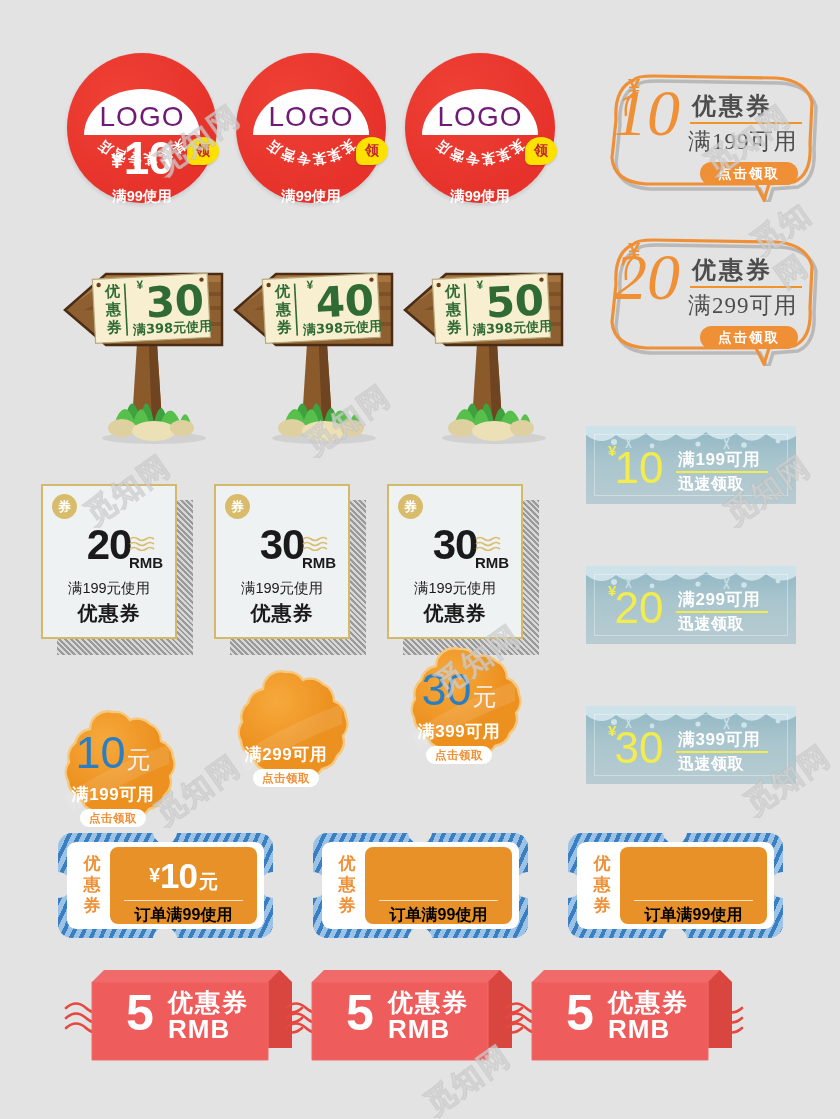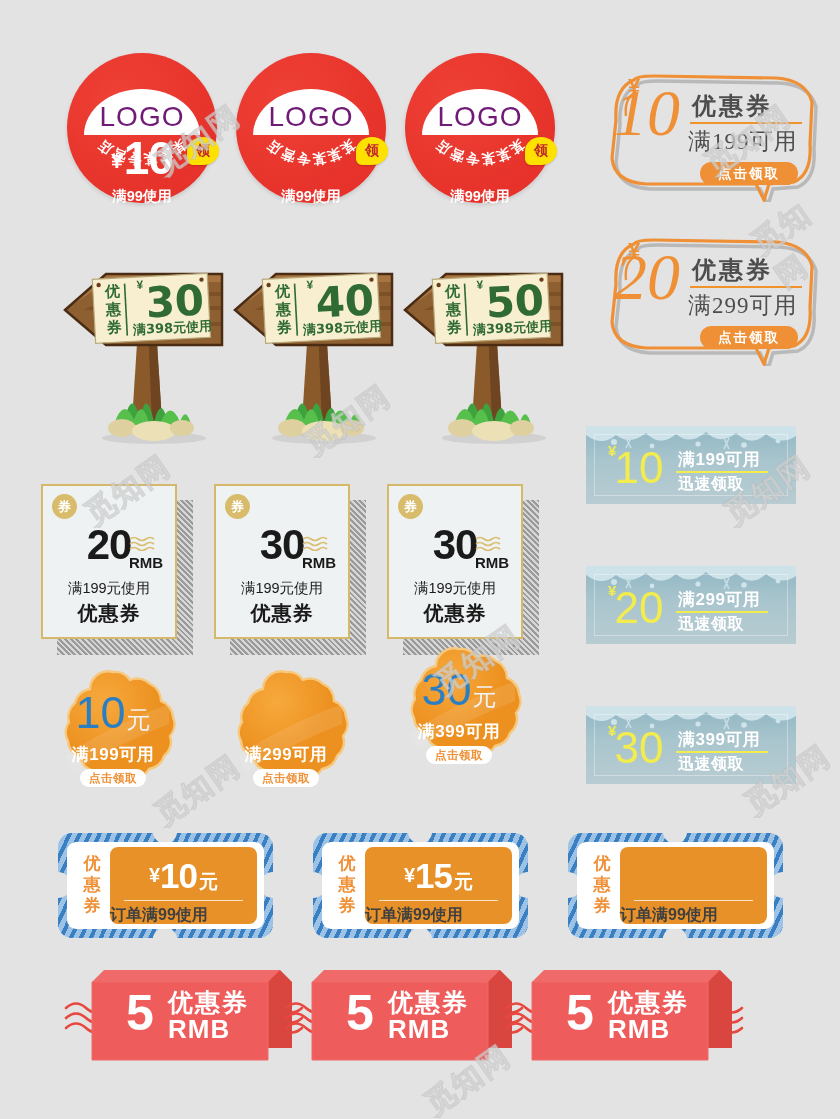--- a/index.html
+++ b/index.html
@@ -100,21 +100,21 @@
   .ticket .notchB{position:absolute;width:24px;height:11px;background:#e3e3e3;left:95px;bottom:-1px;border-radius:14px 14px 0 0;}
   .ticket .white{position:absolute;left:9px;top:9px;right:9px;bottom:9px;background:#fff;border-radius:9px;}
   .ticket .vlabel{position:absolute;left:22px;top:20px;width:24px;font-size:17px;color:#ef9036;
     font-weight:bold;line-height:21px;text-align:center;}
   .ticket .orange{position:absolute;left:52px;top:14px;right:16px;bottom:14px;background:#e79128;border-radius:8px;}
   .ticket .price{position:absolute;left:0;top:11px;width:100%;text-align:center;color:#fff;line-height:1;}
   .ticket .price .y{font-size:20px;font-weight:bold;vertical-align:super;}
   .ticket .price .n{font-size:35px;font-weight:bold;letter-spacing:-1px;}
   .ticket .price .u{font-size:19px;font-weight:bold;margin-left:2px;}
   .ticket .rule{position:absolute;left:14px;top:53px;right:14px;height:1px;background:rgba(255,255,255,.75);}
-  .ticket .cond{position:absolute;left:0;top:58px;width:100%;text-align:left;color:#404040;font-size:16px;font-weight:bold;}
+  .ticket .cond{position:absolute;left:0;top:58px;width:100%;text-align:center;color:#000000;font-size:16px;font-weight:bold;}
 
   
   .ribbon{position:absolute;width:200px;height:92px;}
   .ribbon .num{position:absolute;left:26px;top:22px;font-size:50px;color:#fff;font-weight:bold;line-height:1;}
   .ribbon .t1{position:absolute;left:68px;top:20px;font-size:25px;color:#fff;font-weight:bold;letter-spacing:2px;}
   .ribbon .t2{position:absolute;left:68px;top:48px;font-size:26px;color:#fff;font-weight:bold;letter-spacing:1px;}
 </style>
 </head>
 <body>
 
@@ -399,21 +399,21 @@
     <div class="rmb" style="left:88px;top:70px;">RMB</div>
     <svg class="wave" style="left:88px;top:51px;" width="28" height="16" viewBox="0 0 28 16">
       <path d="M1,4 q4,-3 8,0 t8,0 t8,0" fill="none" stroke="#d9bc6b" stroke-width="1.6"></path>
       <path d="M1,9 q4,-3 8,0 t8,0 t8,0" fill="none" stroke="#d9bc6b" stroke-width="1.6"></path>
       <path d="M1,14 q4,-3 8,0 t8,0 t8,0" fill="none" stroke="#d9bc6b" stroke-width="1.6"></path>
     </svg>
     <div class="c1">满199元使用</div>
     <div class="c2">优惠券</div>
   </div>
 
-  <div class="flower" style="left:49px;top:668px;">
+  <div class="flower" style="left:49px;top:708px;">
     <svg width="128" height="128" viewBox="0 0 128 128" style="position:absolute;left:0;top:0;">
       <defs>
           <radialGradient id="fg1" cx="35%" cy="28%">
             <stop offset="0%" stop-color="#f7a93c"></stop>
             <stop offset="100%" stop-color="#ec9120"></stop>
           </radialGradient>
         </defs>
       <g fill="url(#fg1)" stroke="#f6c97e" stroke-width="2.4">
         <path d="M64,4 a18,18 0 0 1 17,8 a18,18 0 0 1 20,4 a18,18 0 0 1 11,17 a18,18 0 0 1 12,16 a18,18 0 0 1 -3,19 a18,18 0 0 1 -6,20 a18,18 0 0 1 -15,13 a18,18 0 0 1 -18,9 a18,18 0 0 1 -18,-3 a18,18 0 0 1 -19,-4 a18,18 0 0 1 -14,-14 a18,18 0 0 1 -12,-16 a18,18 0 0 1 1,-19 a18,18 0 0 1 6,-19 a18,18 0 0 1 15,-14 a18,18 0 0 1 23,-17 Z"></path>
       </g>
@@ -466,23 +466,20 @@
 
   <div class="ticket" style="left:313px;top:833px;">
     <div class="frame"></div>
     <div class="notchL"></div>
     <div class="notchR"></div>
     <div class="notchT"></div>
     <div class="notchB"></div>
     <div class="white"></div>
     <div class="vlabel">优惠券</div>
     <div class="orange">
-      <div class="price">
-        <span class="y">¥</span><span class="n">15</span><span class="u">元</span>
-      </div>
       <div class="rule"></div>
       <div class="cond">订单满99使用</div>
     </div>
   </div>
 
   <div class="ticket" style="left:568px;top:833px;">
     <div class="frame"></div>
     <div class="notchL"></div>
     <div class="notchR"></div>
     <div class="notchT"></div>

